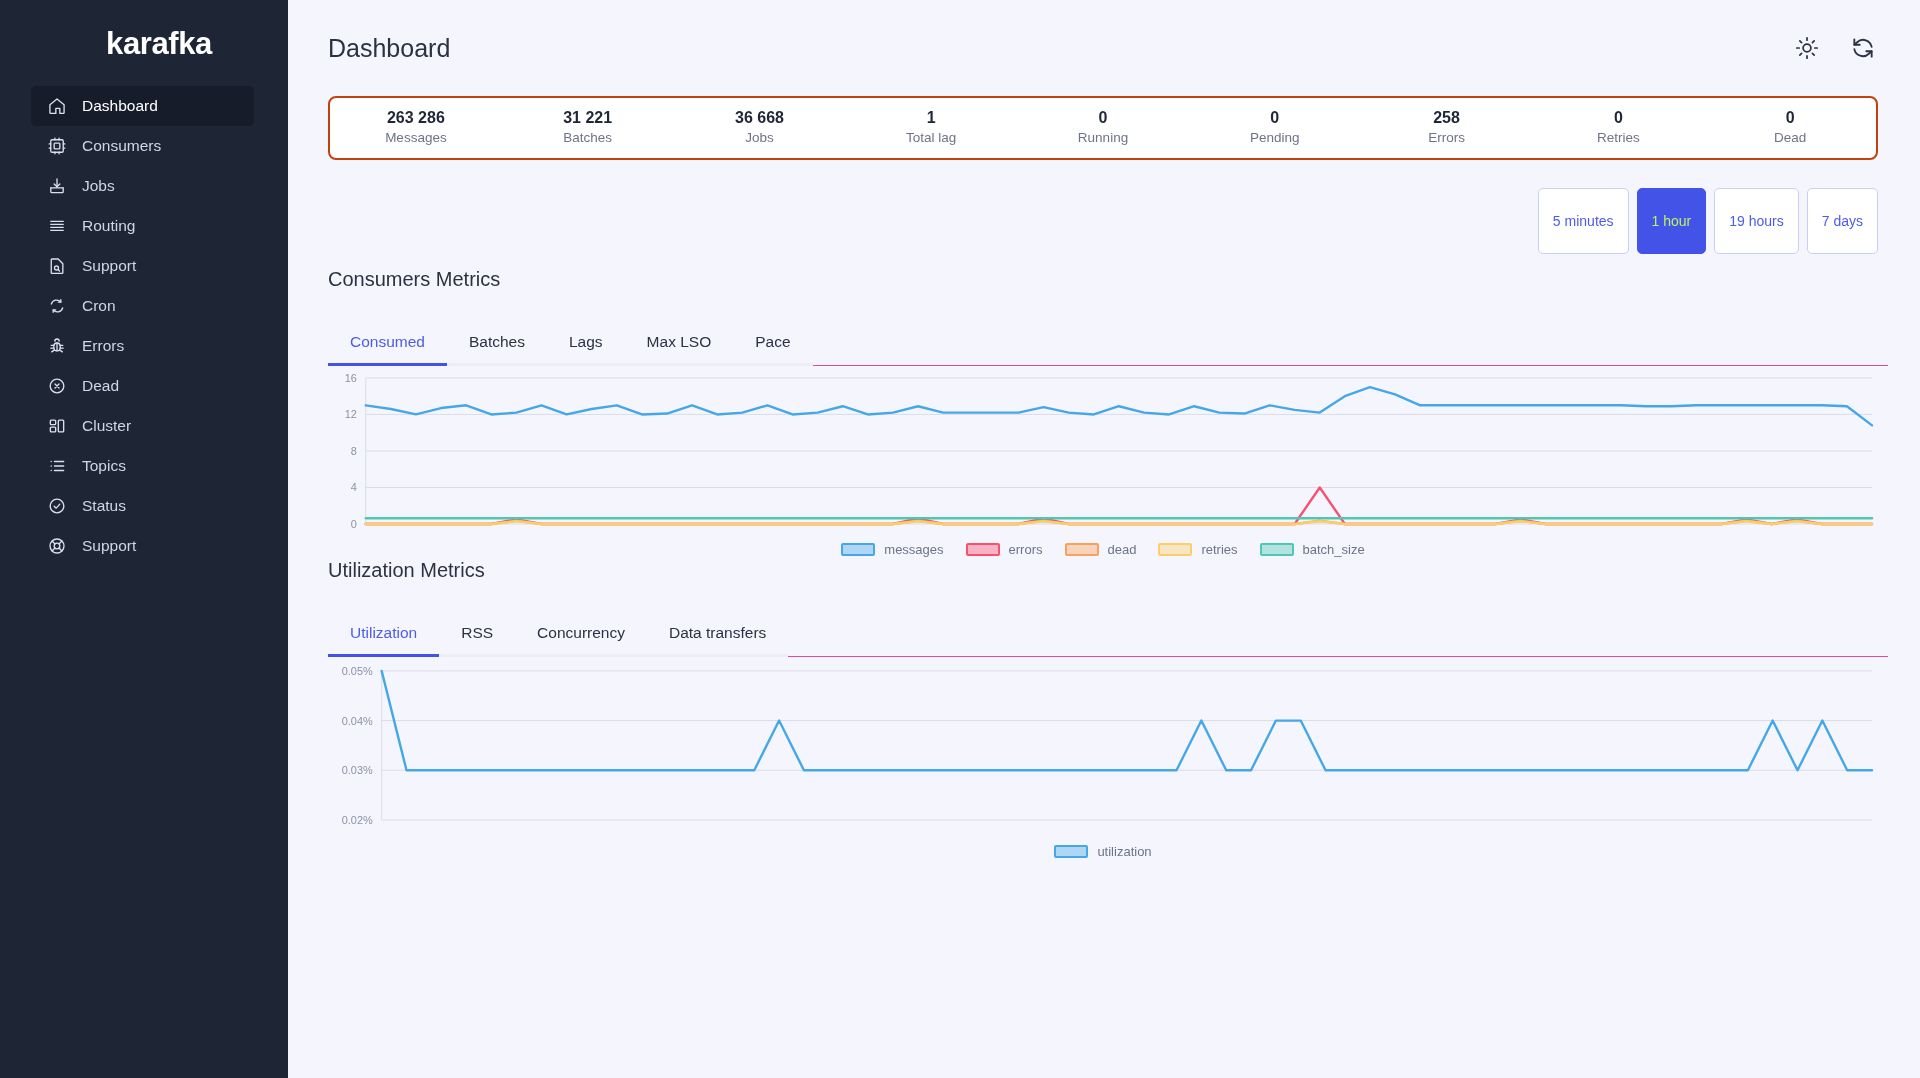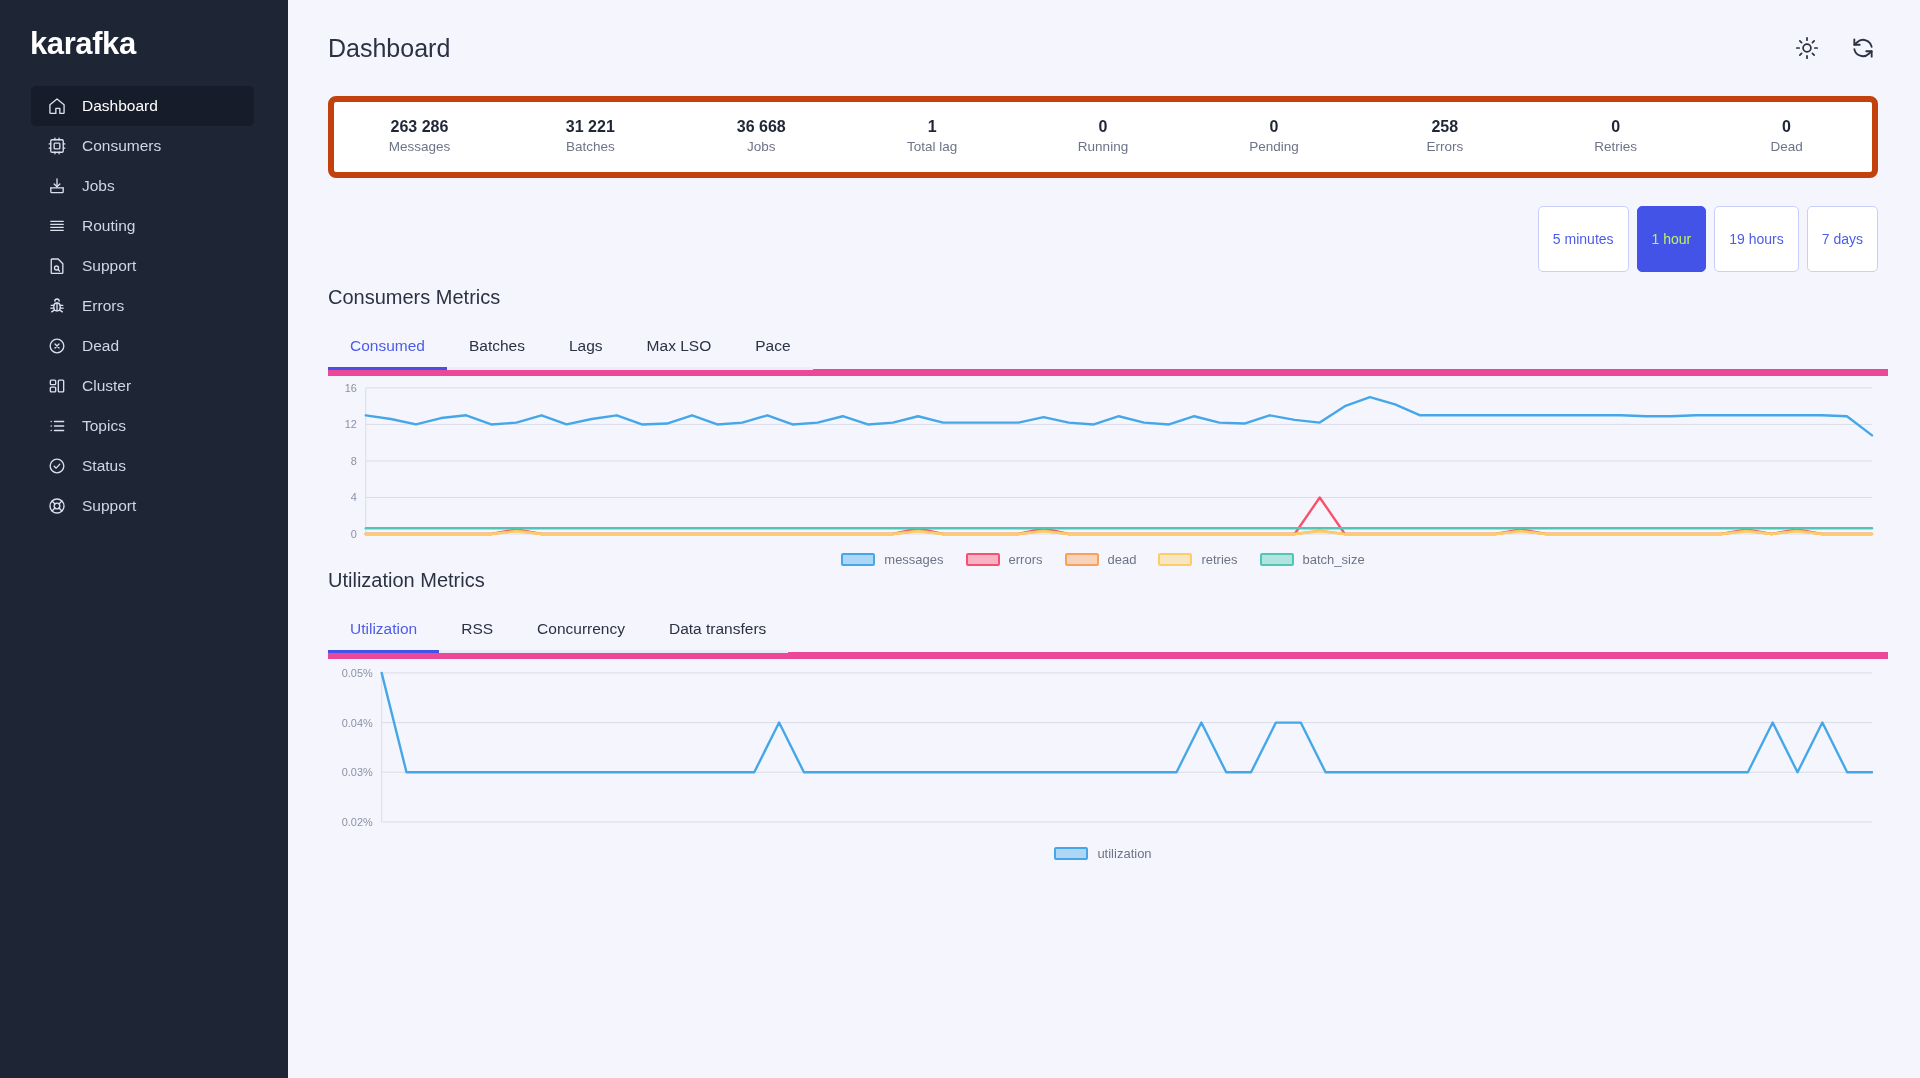--- a/index.html
+++ b/index.html
@@ -10,20 +10,21 @@
     overflow: hidden;
   }
   .app { display: flex; width: 1920px; height: 1078px; }
 
   
   .sidebar {
     width: 288px; flex: 0 0 288px;
     background: #1e2535;
     padding-top: 26px;
     height: 1078px;
+    text-align: center;
   }
   .brand {
     color: #ffffff;
     font-size: 31px;
     font-weight: 700;
     letter-spacing: -0.4px;
     padding: 0 0 24px 30px;
   }
   .nav { display: flex; flex-direction: column; }
   .nav-item {
@@ -55,23 +56,23 @@
     height: 96px;
   }
   .page-title { font-size: 25px; color: #2b3242; font-weight: 400; }
   .topbar-actions { display: flex; align-items: center; gap: 30px; padding-right: 12px;}
   .ico-btn { width: 26px; height: 26px; cursor: pointer; display:block; }
   .ico-btn svg { display: block; width: 26px; height: 26px; }
 
   
   .stats-card {
     background: #ffffff;
-    border: 6px solid #c2410c;
+    border: 2px solid #c2410c;
     border-radius: 8px;
-    height: 82px;
+    height: 64px;
     display: flex;
     align-items: center;
     margin-right: 10px;
   }
   .stat { flex: 1 1 0; text-align: center; }
   .stat-val { font-size: 16px; color: #1f2636; font-weight: 700; line-height: 1.25; }
   .stat-lbl { font-size: 13.5px; color: #6d7488; line-height: 1.55; }
 
   
   .range-row {
@@ -91,23 +92,23 @@
   }
   .range-btn.active { background: #4353e8; border-color: #4353e8; color: #bef264; }
 
   
   .section-title {
     font-size: 20px; color: #2b3242; font-weight: 400;
     margin-top: 14px;
   }
   .tabs {
     display: flex; gap: 0;
-    margin-top: 22px;
+    margin-top: 36px;
     position: relative;
-    border-bottom: 7px solid #ec4899;
+    border-bottom: 1px solid #ec4899;
     padding-right: 10px;
   }
   .tab {
     font-size: 15.5px;
     color: #2b3242;
     padding: 6px 22px 12px 22px;
     cursor: pointer;
     border-bottom: 3px solid transparent;
     margin-bottom: -1px;
     background: transparent;
@@ -174,20 +175,30 @@
         </div>
         <div class="nav-item">
           <span class="nav-ico">
             <svg viewBox="0 0 24 24" fill="none" stroke="#dbe1ec" stroke-width="1.6" stroke-linecap="round" stroke-linejoin="round">
               <path d="M6 3.6h7.4L19 9.2V20a.9.9 0 0 1-.9.9H6a.9.9 0 0 1-.9-.9V4.5A.9.9 0 0 1 6 3.6z"></path>
               <circle cx="11.4" cy="14.4" r="2.4"></circle>
               <path d="m13.3 16.3 1.7 1.7"></path>
             </svg>
           </span>
           <span>Support</span>
+        </div>
+        <div class="nav-item">
+          <span class="nav-ico">
+            <svg viewBox="0 0 24 24" fill="none" stroke="#dbe1ec" stroke-width="1.6" stroke-linecap="round" stroke-linejoin="round">
+              <path d="M5.2 9.6a6.6 6.6 0 0 1 11.4-2.3"></path>
+              <path d="M18.8 14.4A6.6 6.6 0 0 1 7.4 16.7"></path>
+              <path d="M16.6 4.4v3h-3M7.4 19.6v-3h3"></path>
+            </svg>
+          </span>
+          <span>Cron</span>
         </div>
         <div class="nav-item">
           <span class="nav-ico">
             <svg viewBox="0 0 24 24" fill="none" stroke="#dbe1ec" stroke-width="1.6" stroke-linecap="round" stroke-linejoin="round">
               <rect x="8.2" y="8.4" width="7.6" height="9.4" rx="3.8"></rect>
               <path d="M9.4 6.2a2.6 2.6 0 0 1 5.2 0"></path>
               <path d="M8.2 11.2H5M8.2 14.6H4.6M8.2 17.2 5.6 19M15.8 11.2H19M15.8 14.6h3.6M15.8 17.2l2.6 1.8M12 8.4v9.4"></path>
             </svg>
           </span>
           <span>Errors</span>

